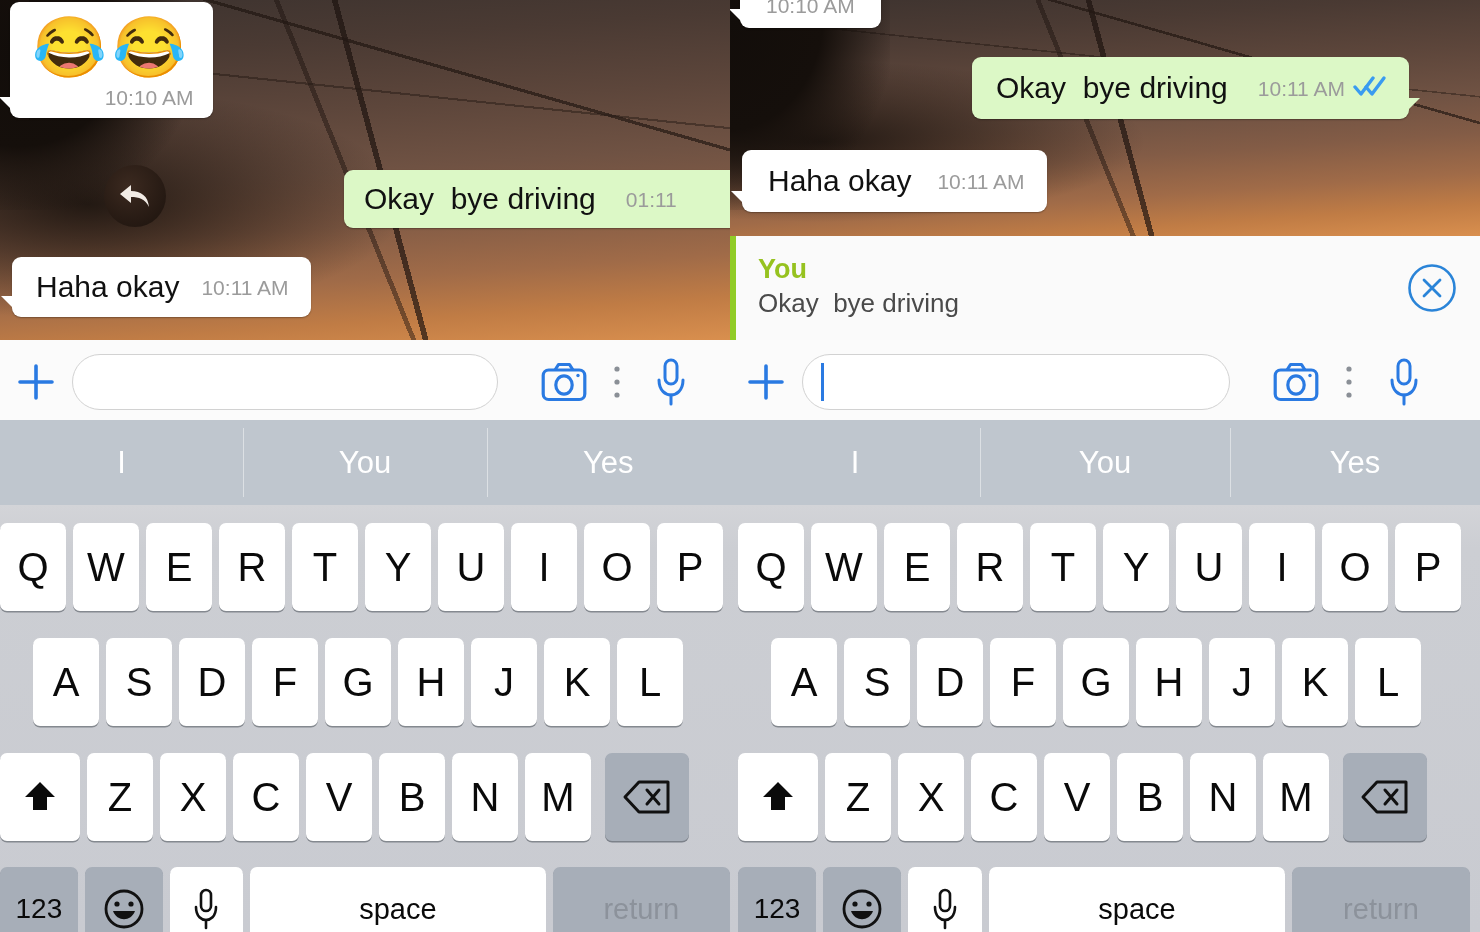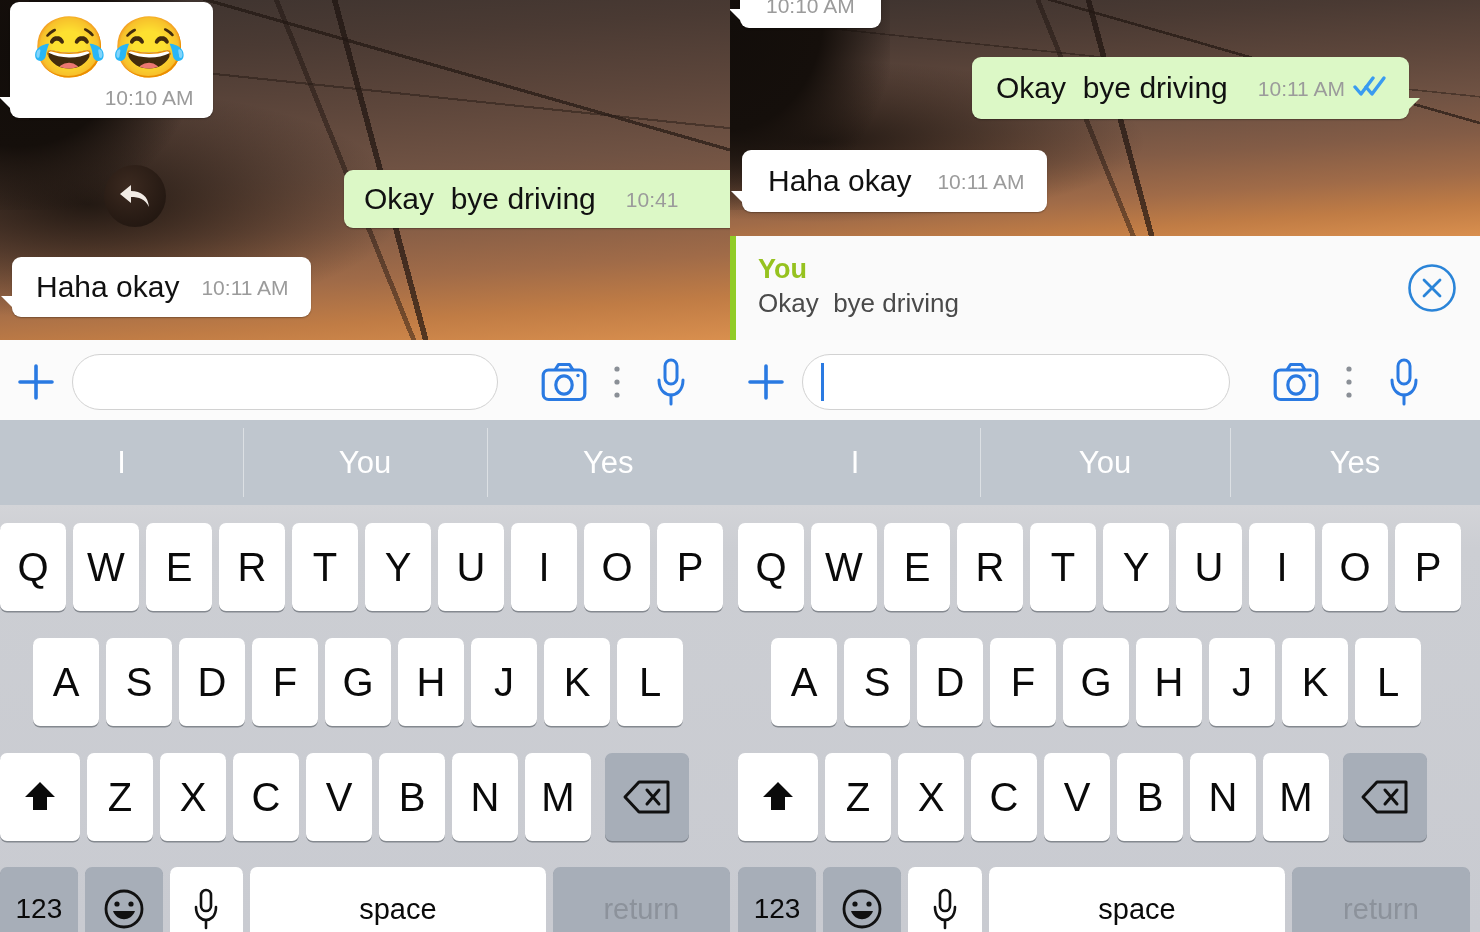--- a/index.html
+++ b/index.html
@@ -171,21 +171,21 @@
       </div>
 
       <div class="reply-circle" style="left:104px;top:165px;">
         <svg width="36" height="30" viewBox="0 0 36 30">
           <path d="M14 4 L14 10 C24 10 31 15 32 26 C28 18 22 16 14 16 L14 22 L3 13 Z" fill="#f2ece6"></path>
         </svg>
       </div>
 
       <div class="bubble out" style="left:344px;top:170px;width:430px;height:58px;padding:0 20px 0 20px;align-items:center;">
         <span class="msg-text">Okay  bye driving</span>
-        <span class="msg-time" style="margin-left:30px;">10:41</span>
+        <span class="msg-time" style="margin-left:30px;">01:11</span>
       </div>
 
       <div class="bubble in" style="left:12px;top:257px;height:60px;padding:0 22px 0 24px;align-items:center;">
         <span class="tail"></span>
         <span class="msg-text">Haha okay</span>
         <span class="msg-time" style="margin-left:22px;">10:11 AM</span>
       </div>
     </div>
 
     <div class="input-bar" style="top:340px;">

